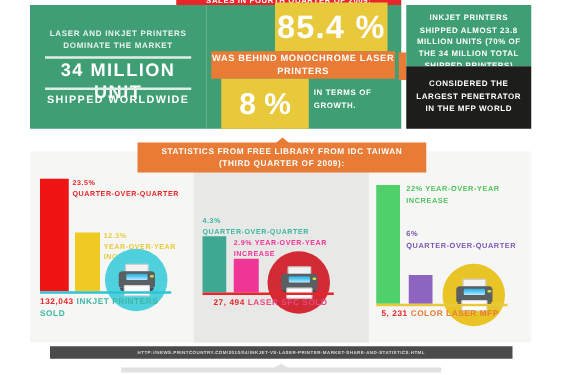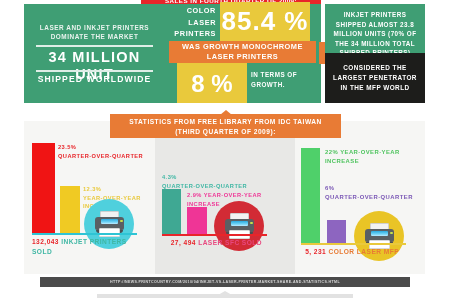--- a/index.html
+++ b/index.html
@@ -178,27 +178,26 @@
     <div id="left-green">
       <div class="sml">LASER AND INKJET PRINTERS DOMINATE THE MARKET</div>
       <div class="rule-a"></div>
       <div class="big">34 MILLION UNIT</div>
       <div class="rule-b"></div>
       <div class="mid">SHIPPED WORLDWIDE</div>
     </div>
 
     <div id="mid-green"></div>
 
-    <div id="color-laser-label">COLOR LASER PRINTERS</div>
 
     <div id="yellow-13">85.4 %</div>
 
     <div id="orange-stub"></div>
 
-    <div id="orange-behind">WAS GROWTH MONOCHROME LASER PRINTERS</div>
+    <div id="orange-behind">WAS BEHIND MONOCHROME LASER PRINTERS</div>
 
     <div id="yellow-8">8 %</div>
 
     <div id="growth-text">IN TERMS OF GROWTH.</div>
 
     <div id="right-green">INKJET PRINTERS SHIPPED ALMOST 23.8 MILLION UNITS (70% OF THE 34 MILLION TOTAL SHIPPED PRINTERS)</div>
 
     <div id="right-black">CONSIDERED THE LARGEST PENETRATOR IN THE MFP WORLD</div>
   </div>
 

